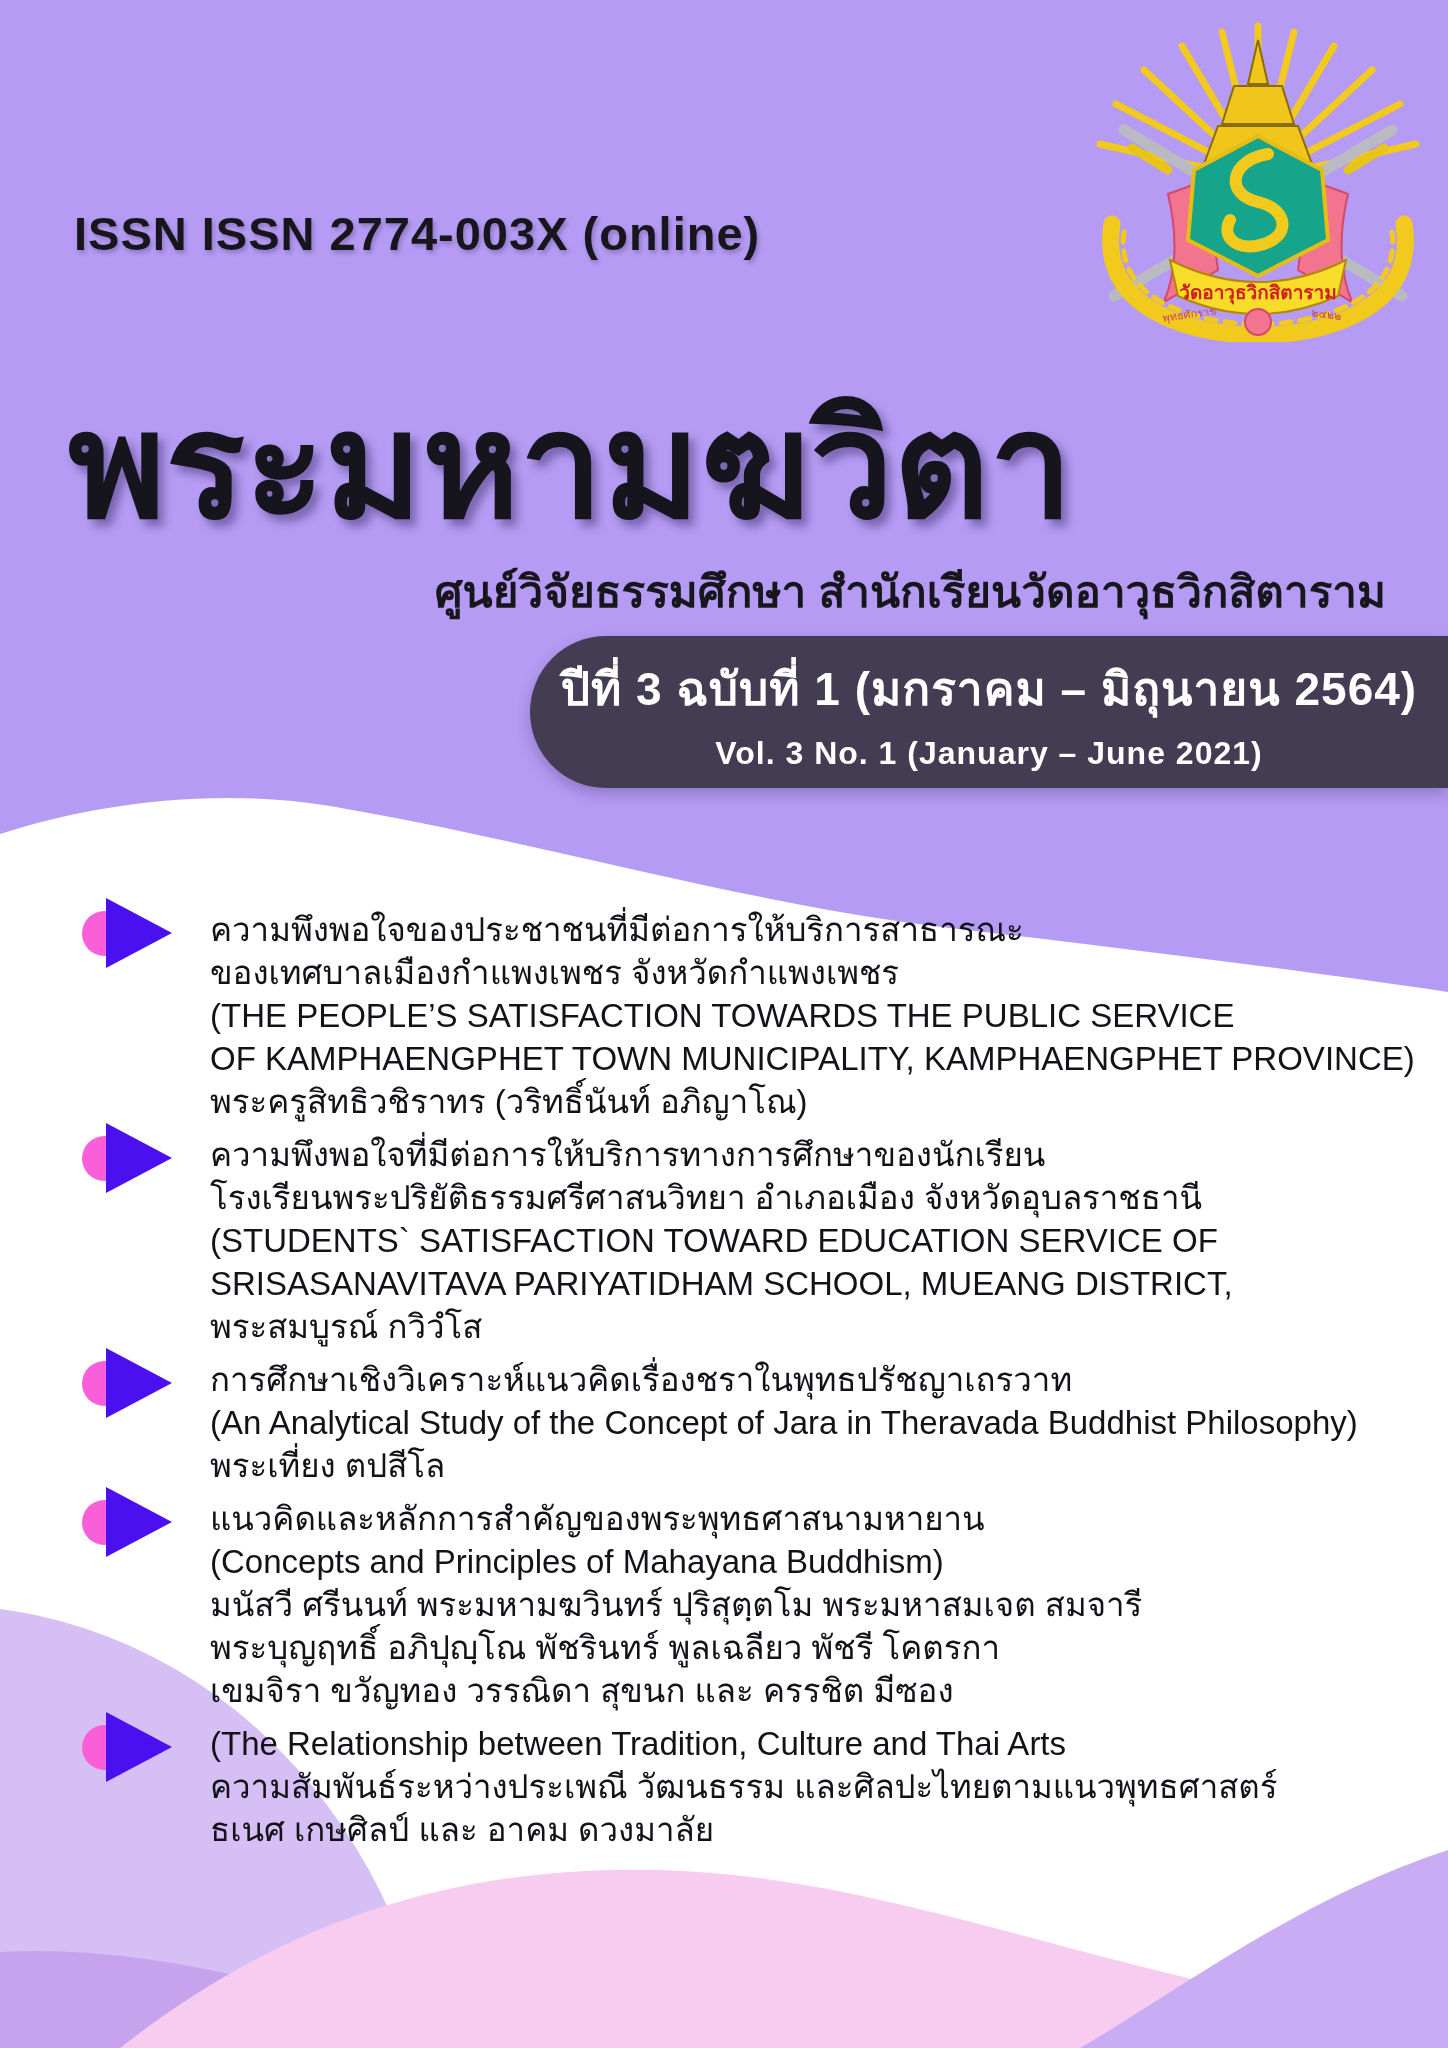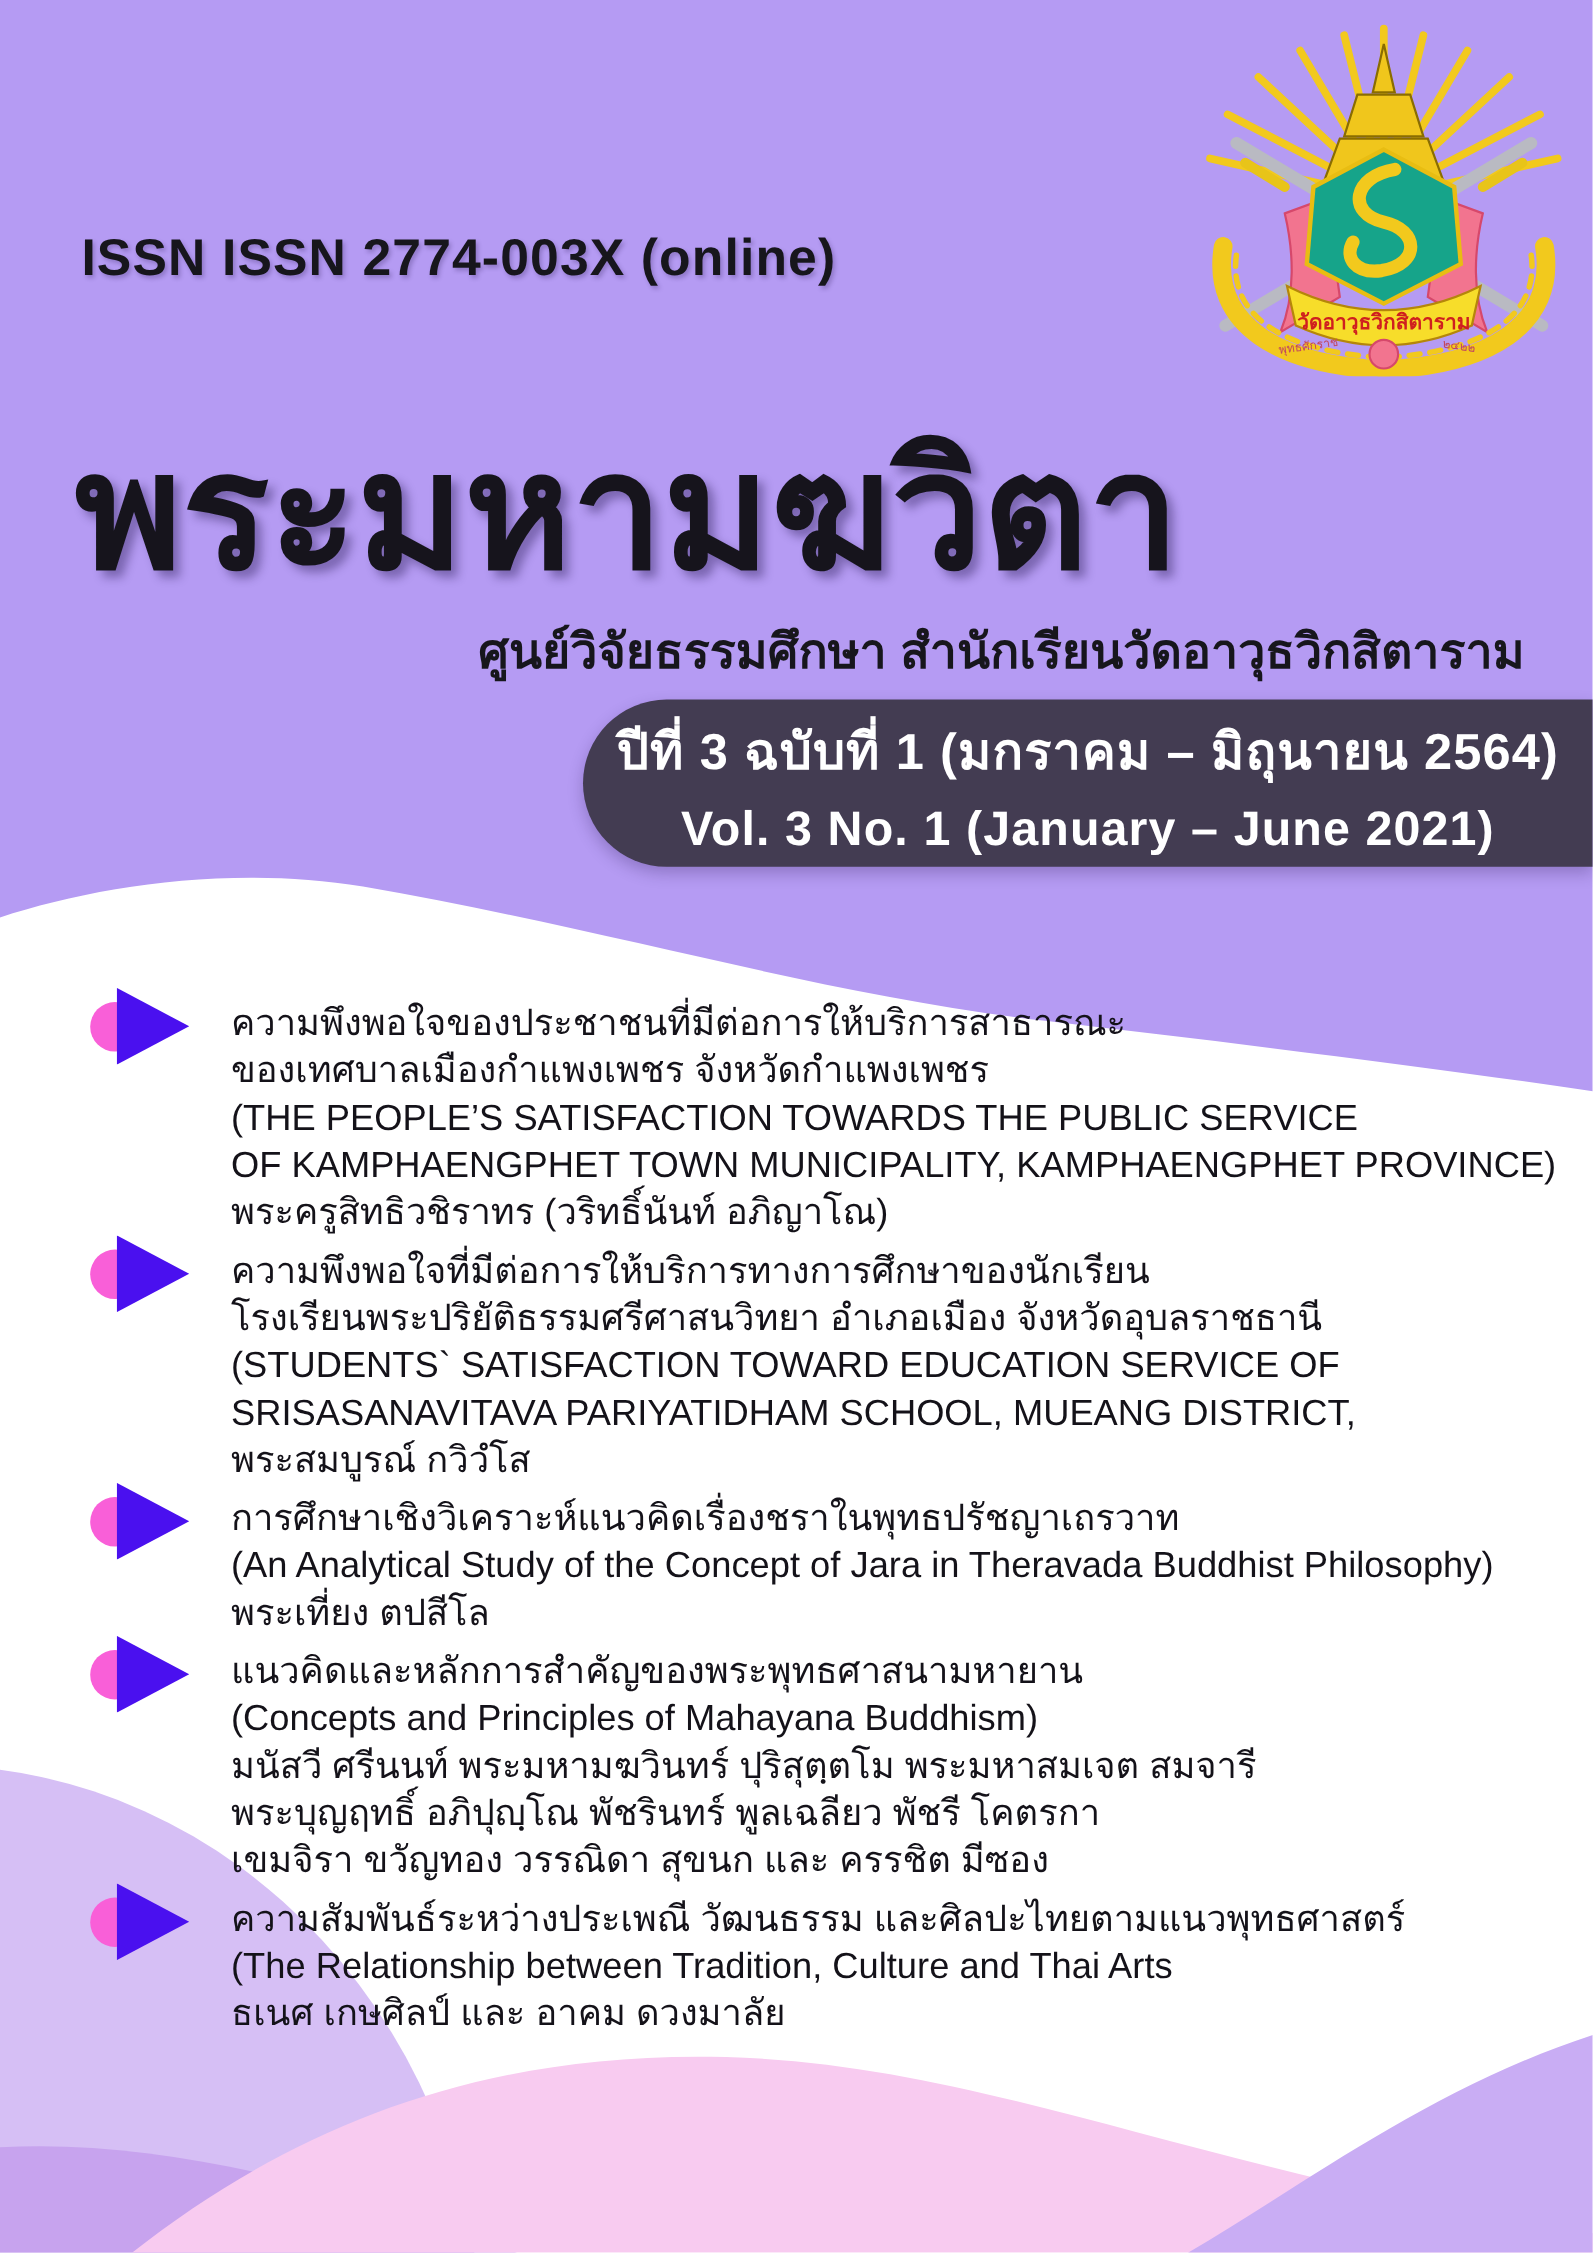--- a/index.html
+++ b/index.html
@@ -27,21 +27,21 @@
     left:260px;right:62px;top:556px;text-align:right;font-size:44px;font-weight:600;
     color:#17161c;white-space:nowrap;
   }
   .issue-banner{
     left:530px;right:0;top:636px;height:152px;background:#433c52;
     border-radius:92px 0 0 92px;display:flex;flex-direction:column;
     justify-content:center;align-items:center;gap:10px;
     box-shadow:0 6px 14px rgba(30,15,70,.25);
   }
   .issue-banner .th{color:#fff;font-size:46px;font-weight:700;letter-spacing:1px;white-space:nowrap;}
-  .issue-banner .en{color:#fff;font-size:44px;font-weight:600;letter-spacing:1px;white-space:nowrap;}
+  .issue-banner .en{color:#fff;font-size:32px;font-weight:600;letter-spacing:1px;white-space:nowrap;}
 
   .articles{left:210px;top:908px;right:30px;}
   .article{position:relative;margin-bottom:10px;}
   .article .line{font-size:33px;line-height:43px;font-weight:500;white-space:nowrap;}
   .bullet{
     position:absolute;left:-128px;top:-10px;width:96px;height:70px;
   }
   .bullet .dot{
     position:absolute;left:0;top:13px;width:45px;height:45px;border-radius:50%;
     background:#f95fd8;
@@ -171,19 +171,19 @@
       <div class="line">มนัสวี ศรีนนท์ พระมหามฆวินทร์ ปุริสุตฺตโม พระมหาสมเจต สมจารี</div>
       <div class="line">พระบุญฤทธิ์ อภิปุญฺโณ พัชรินทร์ พูลเฉลียว พัชรี โคตรกา</div>
       <div class="line">เขมจิรา ขวัญทอง วรรณิดา สุขนก และ ครรชิต มีซอง</div>
     </div>
 
     <div class="article">
       <div class="bullet">
           <span class="dot"></span>
           <span class="tri"></span>
         </div>
+      <div class="line">(The Relationship between Tradition, Culture and Thai Arts</div>
       <div class="line">ความสัมพันธ์ระหว่างประเพณี วัฒนธรรม และศิลปะไทยตามแนวพุทธศาสตร์</div>
-      <div class="line">(The Relationship between Tradition, Culture and Thai Arts</div>
       <div class="line">ธเนศ เกษศิลป์ และ อาคม ดวงมาลัย</div>
     </div>
 
   </div>
 </div>
 
 </body></html>

